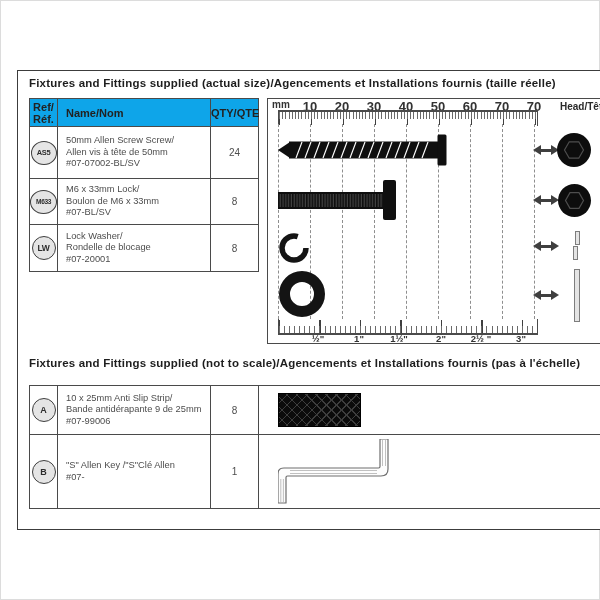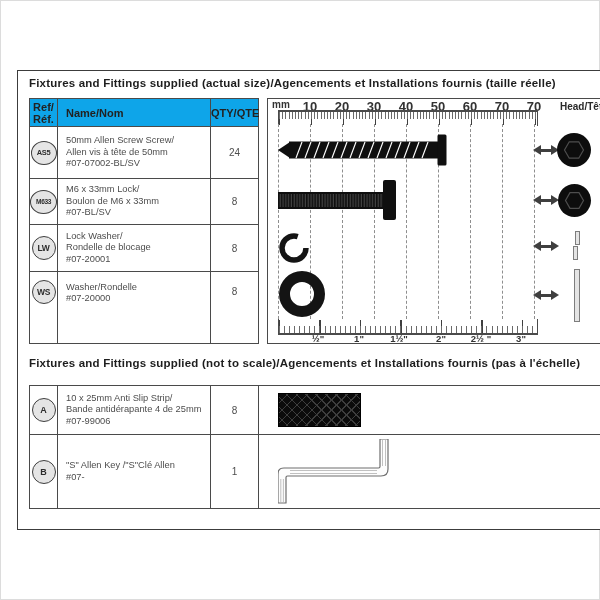--- a/index.html
+++ b/index.html
@@ -115,30 +115,20 @@
       <td>
             <div class="badge b-lw">LW</div>
           </td>
       <td class="name-cell">
         <span>Lock Washer/</span>
             <span>Rondelle de blocage</span>
             <span>#07-20001</span>
       </td>
       <td class="qty-cell">8</td>
     </tr>
-    <tr style="height:72px" class="vtop">
-      <td>
-            <div class="badge b-ws">WS</div>
-          </td>
-      <td class="name-cell">
-        <span>Washer/Rondelle</span>
-            <span>#07-20000</span>
-      </td>
-      <td class="qty-cell">8</td>
-    </tr>
   </tbody>
     </table>
 
   <div class="diagram">
     <span class="mm-unit">mm</span>
     <span class="mmlbl" style="left:28px">10</span>
     <span class="mmlbl" style="left:60px">20</span>
     <span class="mmlbl" style="left:92px">30</span>
     <span class="mmlbl" style="left:124px">40</span>
     <span class="mmlbl" style="left:156px">50</span>
@@ -250,21 +240,21 @@
         <col class="qty-col">
         <col>
       </colgroup>
     <tbody>
         <tr style="height:49px">
       <td>
             <div class="badge b-a">A</div>
           </td>
       <td class="name-cell">
         <span>10 x 25mm Anti Slip Strip/</span>
-            <span>Bande antidérapante 4 de 25mm</span>
+            <span>Bande antidérapante 9 de 25mm</span>
             <span>#07-99006</span>
       </td>
       <td class="qty-cell">8</td>
       <td class="img-cell">
         <div class="antislip"></div>
       </td>
     </tr>
     <tr style="height:74px">
       <td>
             <div class="badge b-b">B</div>

